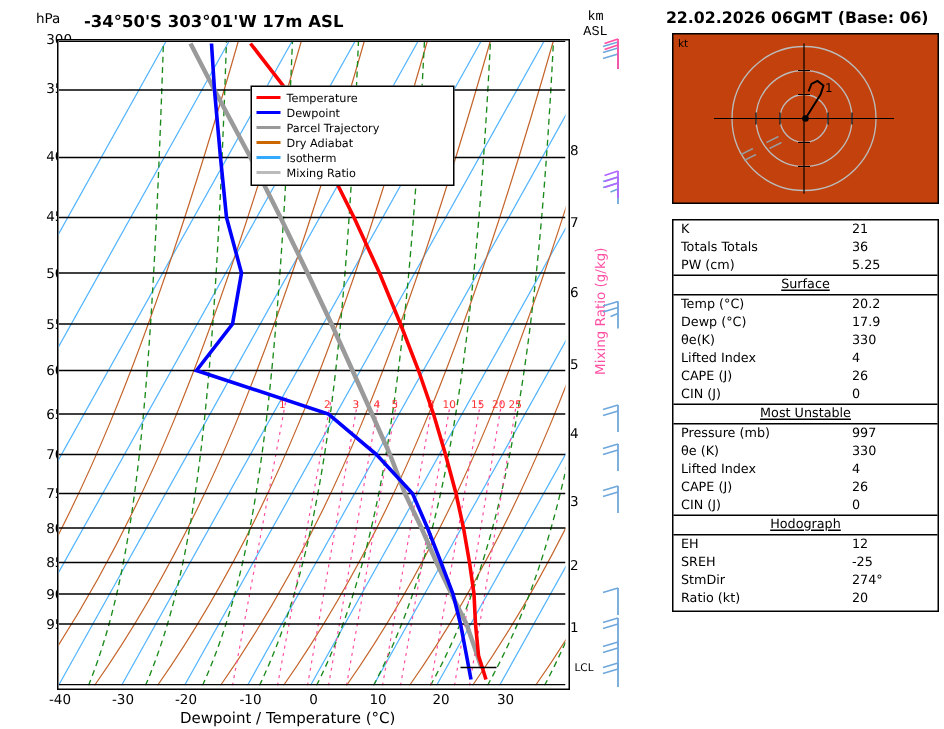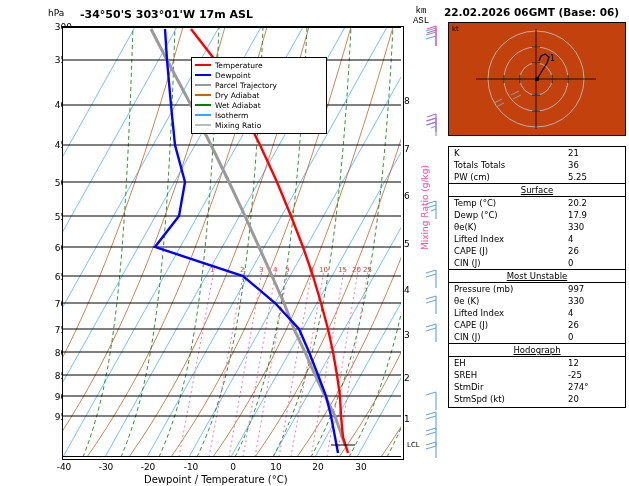--- a/index.html
+++ b/index.html
@@ -4,21 +4,21 @@
 <style>
   html,body{margin:0;padding:0;}
   body{width:629px;height:486px;background:#ffffff;font-family:"DejaVu Sans",sans-serif;position:relative;overflow:hidden;}
   .root{position:absolute;left:0;top:0;width:629px;height:486px;}
 
   
   .abs{position:absolute;}
   .t7{font-size:7px;}
 
   
-  #sounding{position:absolute;left:0;top:0;width:430px;height:486px;margin-left:24px;}
+  #sounding{position:absolute;left:0;top:0;width:430px;height:486px;}
   #plotbox{position:absolute;left:38px;top:26px;width:340px;height:432px;border:1px solid #000;overflow:hidden;background:#fff;}
   #plotsvg{position:absolute;left:0;top:0;}
 
   .ylab{position:absolute;right:382px;font-size:9px;color:#000;text-align:right;width:34px;}
   .hPa{position:absolute;left:24px;top:8px;font-size:9px;}
   .title{position:absolute;left:56px;top:8px;font-size:11px;font-weight:bold;}
   .kmlab{position:absolute;left:386px;top:6px;font-size:9px;text-align:center;width:22px;line-height:10px;font-family:Liberation Mono, monospace;}
   .xlab{position:absolute;top:462px;font-size:9px;transform:translateX(-50%);}
   .xtitle{position:absolute;left:120px;top:474px;font-size:10px;}
   .mixlabel{position:absolute;left:396px;top:250px;font-size:9px;color:#ff4fa3;transform:rotate(-90deg);transform-origin:left top;white-space:nowrap;}
@@ -199,24 +199,20 @@
         </div>
         <div class="row">
           <span class="sw" style="border-top-color:#999999"></span>
           <span class="lb">Parcel Trajectory</span>
         </div>
         <div class="row">
           <span class="sw" style="border-top-color:#cc6600"></span>
           <span class="lb">Dry Adiabat</span>
         </div>
         <div class="row">
-          <span class="sw" style="border-top-color:#008000"></span>
-          <span class="lb">Wet Adiabat</span>
-        </div>
-        <div class="row">
           <span class="sw" style="border-top-color:#33aaff"></span>
           <span class="lb">Isotherm</span>
         </div>
         <div class="row">
           <span class="sw" style="border-top-color:#bbbbbb"></span>
           <span class="lb">Mixing Ratio</span>
         </div>
       </div>
     </div>
 
@@ -393,19 +389,19 @@
       </div>
       <div class="trow">
         <span class="k">SREH</span>
         <span class="v">-25</span>
       </div>
       <div class="trow">
         <span class="k">StmDir</span>
         <span class="v">274°</span>
       </div>
       <div class="trow" style="padding-bottom:2px;">
-        <span class="k">StmSpd (kt)</span>
+        <span class="k">Ratio (kt)</span>
         <span class="v">20</span>
       </div>
     </div>
 
   </div>
 </div>
 
 </body></html>

